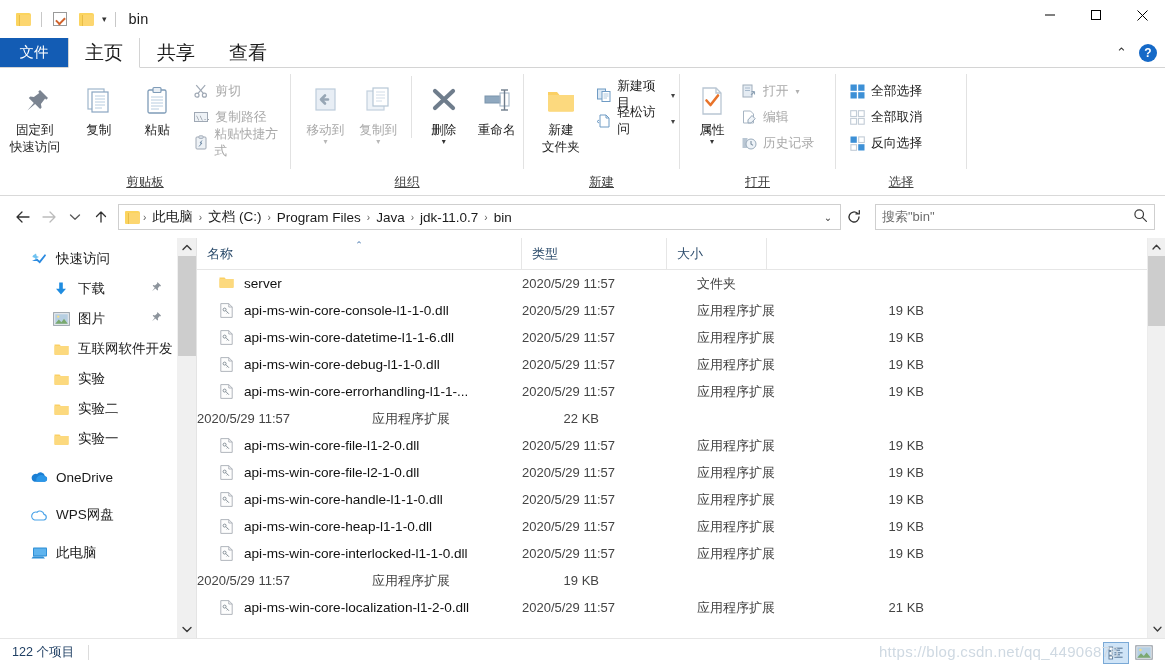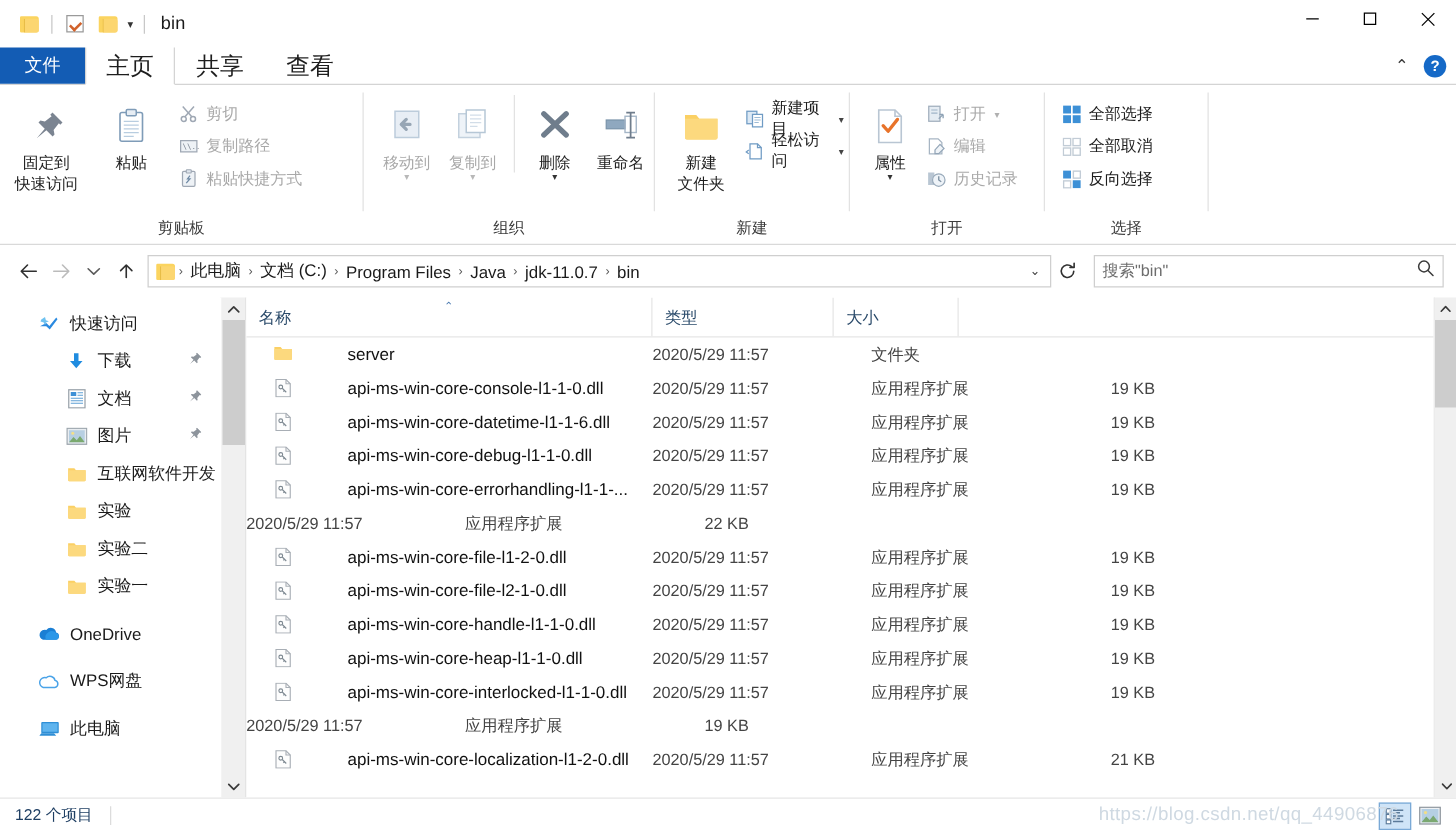--- a/index.html
+++ b/index.html
@@ -77,21 +77,21 @@
   
   .ribbon {
     position:absolute; top:68px; left:0; width:1165px; height:128px;
     background:#ffffff; border-bottom:1px solid #d9d9d9;
     display:flex; align-items:stretch;
   }
   .rgroup { display:flex; flex-direction:column; position:relative; height:128px; }
   .rgroup-body { flex:1; display:flex; align-items:flex-start; padding-top:8px; }
   .rgroup-label {
     height:22px; font-size:12.5px; color:#3c3c3c; text-align:right;
-    display:flex; align-items:flex-start; justify-content:center;
+    display:flex; align-items:flex-start; justify-content:center;text-decoration:underline;
   }
   .rgroup-sep { width:1px; background:#e2e2e2; margin:6px 0 26px 0; }
 
   .big-btn {
     width:62px; display:flex; flex-direction:column; align-items:center;
     padding-top:4px; font-size:12.6px; color:#1d1d1d; line-height:17px; text-align:center;
   }
   .big-btn .bi { height:42px; display:flex; align-items:center; justify-content:center; }
   .big-btn.dim { color:#a8a8a8; }
   .small-btn {
@@ -161,21 +161,21 @@
   .colhead .ch {
     display:flex; align-items:center; font-size:13px; color:#2a4a6a;
     border-right:1px solid #e6e6e6; padding-left:10px; position:relative;
   }
   .sort-mark {
     position:absolute; top:2px; left:50%; transform:translateX(-50%);
     font-size:9px; color:#4a7ab0;
   }
   .rows { position:absolute; top:32px; left:0; right:0; bottom:0; overflow:hidden; }
   .row { height:27px; display:flex; align-items:center; font-size:13.6px; color:#111; }
-  .cell-name { display:flex; align-items:flex-start; padding-left:18px;gap:34px; }
+  .cell-name { display:flex; align-items:flex-start; padding-left:18px; }
   .cell-name .fi { width:22px; display:flex; align-items:center; justify-content:center; margin-right:7px; }
   .cell-date { font-size:13px; color:#444; }
   .cell-type { font-size:13px; color:#444; }
   .cell-size { font-size:13px; color:#444; text-align:right; }
 
   .listscroll {
     width:18px; background:#f0f0f0; position:relative; height:400px;
     border-left:1px solid #ececec;
   }
   .ls-arrow { height:18px; display:flex; align-items:center; justify-content:center; }
@@ -264,20 +264,36 @@
         <div class="big-btn" style="width:74px">
           <div class="bi">
             <svg width="34" height="34" viewBox="0 0 34 34">
                 <g fill="#7b8491">
                   <path d="M22 6l-1.8 1.8 1.1 1.1-5.4 4.2-3.6-.7-1.5 1.5 5 5-6.4 7.6 7.7-6.4 5 5 1.5-1.5-.7-3.6 4.2-5.4 1.1 1.1L30 14 22 6z"></path>
                 </g>
               </svg>
           </div>
           <span>固定到</span>
           <span>快速访问</span>
+        </div>
+        <div class="big-btn">
+          <div class="bi">
+            <svg width="34" height="34" viewBox="0 0 34 34">
+              <rect x="6" y="5" width="16" height="20" fill="#fff" stroke="#9fb6cc" stroke-width="1.2"></rect>
+              <rect x="10" y="8" width="16" height="20" fill="#fff" stroke="#8aa6c2" stroke-width="1.2"></rect>
+              <g stroke="#b8cde0" stroke-width="1">
+                  <line x1="13" y1="12" x2="23" y2="12"></line>
+                  <line x1="13" y1="15" x2="23" y2="15"></line>
+                  <line x1="13" y1="18" x2="23" y2="18"></line>
+                  <line x1="13" y1="21" x2="23" y2="21"></line>
+                  <line x1="13" y1="24" x2="20" y2="24"></line>
+                </g>
+            </svg>
+          </div>
+          <span>复制</span>
         </div>
         <div class="big-btn">
           <div class="bi">
             <svg width="34" height="34" viewBox="0 0 34 34">
               <rect x="8" y="6" width="18" height="23" rx="1.5" fill="#fff" stroke="#7f9cb8" stroke-width="1.3"></rect>
               <rect x="13" y="3.5" width="8" height="5" rx="1" fill="#e8eef4" stroke="#7f9cb8" stroke-width="1.2"></rect>
               <g stroke="#b8cde0" stroke-width="1">
                   <line x1="11" y1="13" x2="23" y2="13"></line>
                   <line x1="11" y1="16" x2="23" y2="16"></line>
                   <line x1="11" y1="19" x2="23" y2="19"></line>
@@ -614,43 +630,20 @@
         <span class="pin">
           <svg width="13" height="13" viewBox="0 0 13 13">
               <g fill="#8d949c">
                 <path d="M8.6 1.2l-.8.8.5.5-2.4 1.9-1.6-.3-.6.6 2.1 2.1-2.8 3.4 3.4-2.8 2.1 2.1.6-.6-.3-1.6 1.9-2.4.5.5.8-.8-3.4-3.4z"></path>
               </g>
             </svg>
         </span>
       </div>
       <div class="nav-item nav-child">
         <span class="ni">
-          <svg width="15" height="16" viewBox="0 0 15 16">
-              <rect x="1" y="0.8" width="13" height="14.5" fill="#fff" stroke="#9aa3ab" stroke-width="1"></rect>
-              <rect x="2.6" y="2.6" width="4.4" height="3.2" fill="#3d90d6"></rect>
-              <g stroke="#5e9fd4" stroke-width="0.9">
-                <line x1="8" y1="3.2" x2="12.4" y2="3.2"></line>
-                <line x1="8" y1="5.2" x2="12.4" y2="5.2"></line>
-                <line x1="2.6" y1="7.6" x2="12.4" y2="7.6"></line>
-                <line x1="2.6" y1="9.6" x2="12.4" y2="9.6"></line>
-                <line x1="2.6" y1="11.6" x2="12.4" y2="11.6"></line>
-              </g>
-            </svg>
-        </span>
-        <span>文档</span>
-        <span class="pin">
-          <svg width="13" height="13" viewBox="0 0 13 13">
-              <g fill="#8d949c">
-                <path d="M8.6 1.2l-.8.8.5.5-2.4 1.9-1.6-.3-.6.6 2.1 2.1-2.8 3.4 3.4-2.8 2.1 2.1.6-.6-.3-1.6 1.9-2.4.5.5.8-.8-3.4-3.4z"></path>
-              </g>
-            </svg>
-        </span>
-      </div>
-      <div class="nav-item nav-child">
-        <span class="ni">
           <svg width="17" height="14" viewBox="0 0 17 14">
               <rect x="0.6" y="0.6" width="15.8" height="12.8" fill="#e9edf1" stroke="#9aa3ab" stroke-width="1"></rect>
               <rect x="2.2" y="2.2" width="12.6" height="9.6" fill="#b7cfe2"></rect>
               <path d="M2.2 11.8l3.6-4.2 2.6 2.6 2.6-3.4 3.8 5z" fill="#7aa96f"></path>
               <circle cx="5.2" cy="4.6" r="1.2" fill="#f4e08a"></circle>
             </svg>
         </span>
         <span>图片</span>
         <span class="pin">
           <svg width="13" height="13" viewBox="0 0 13 13">

